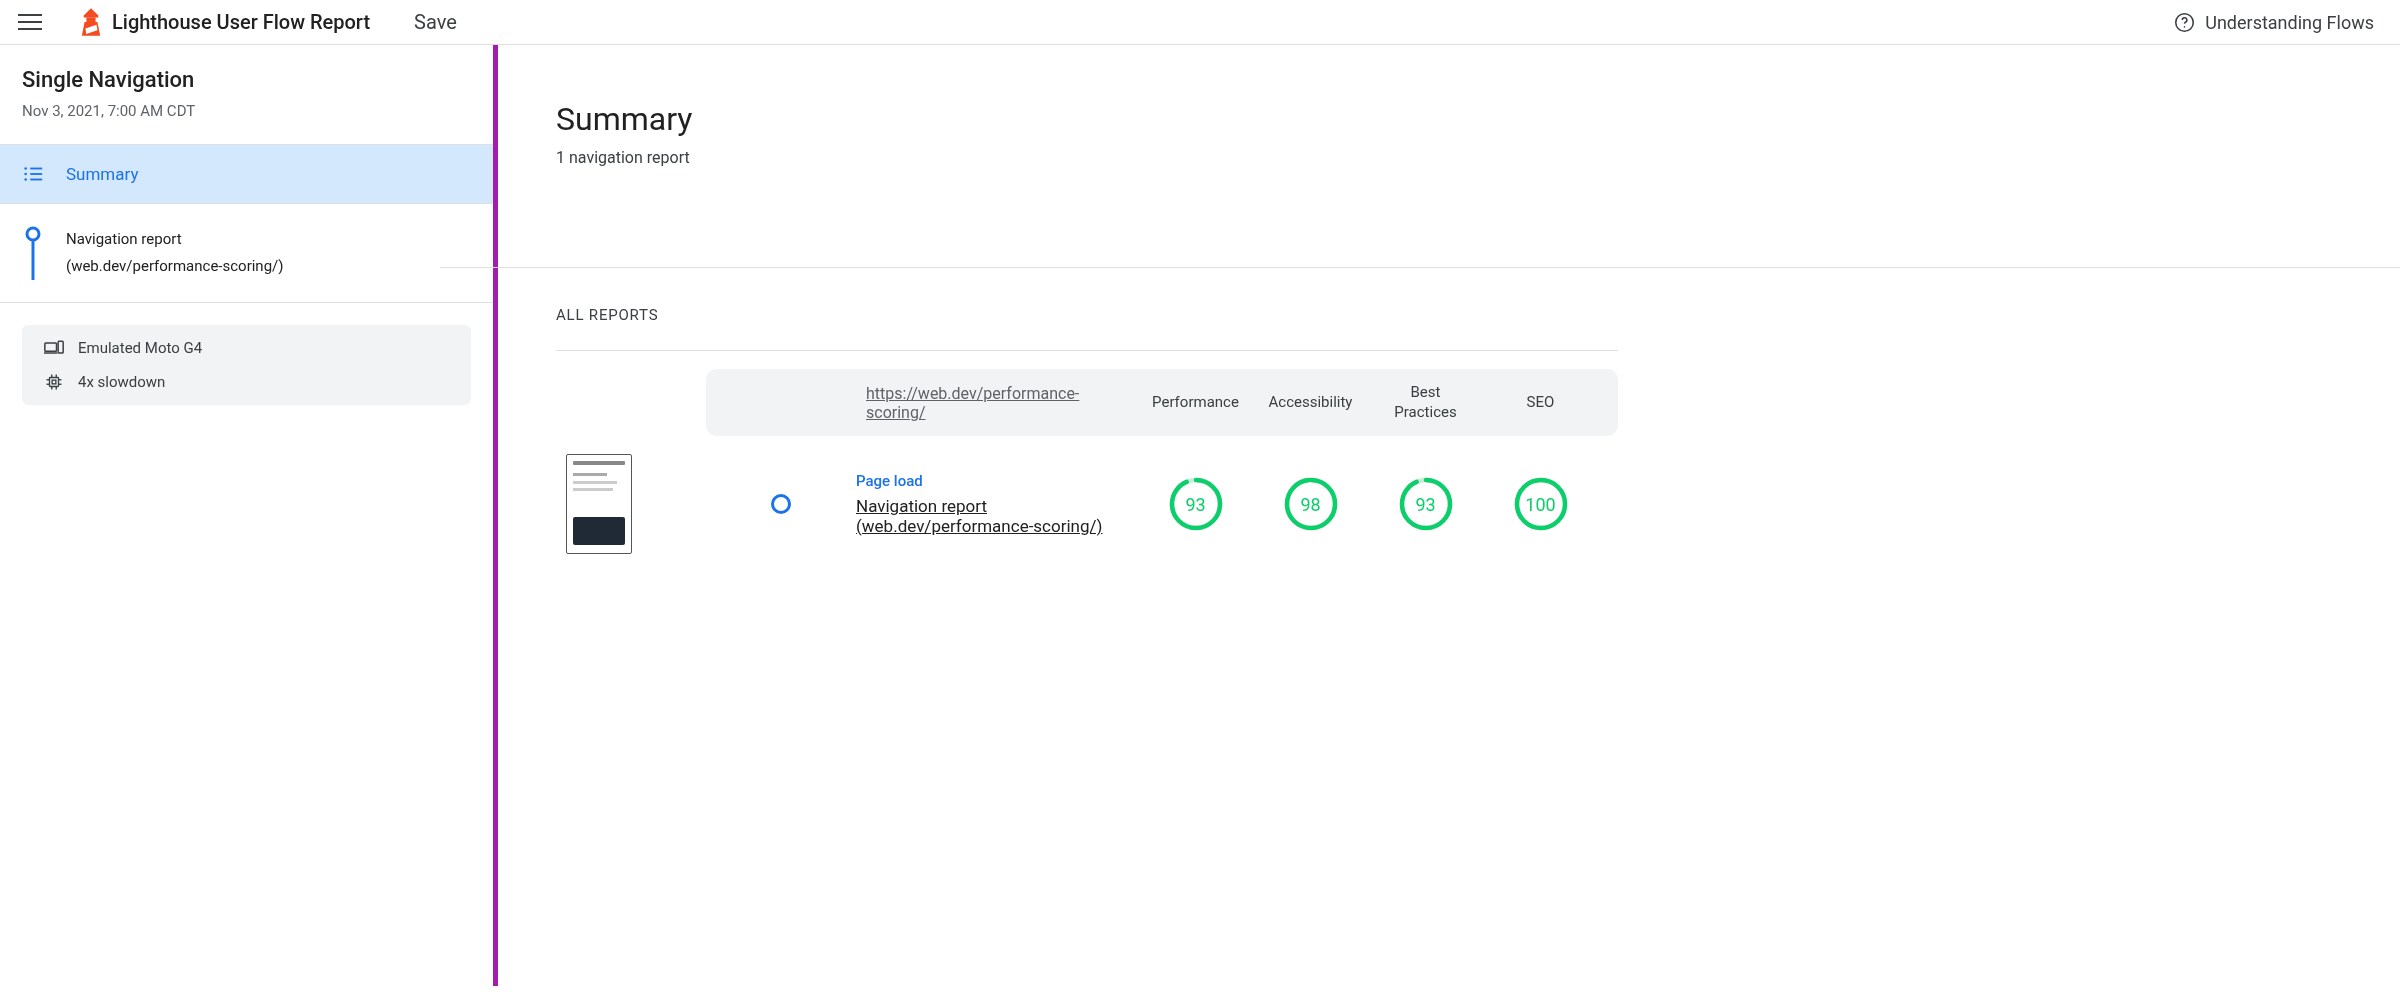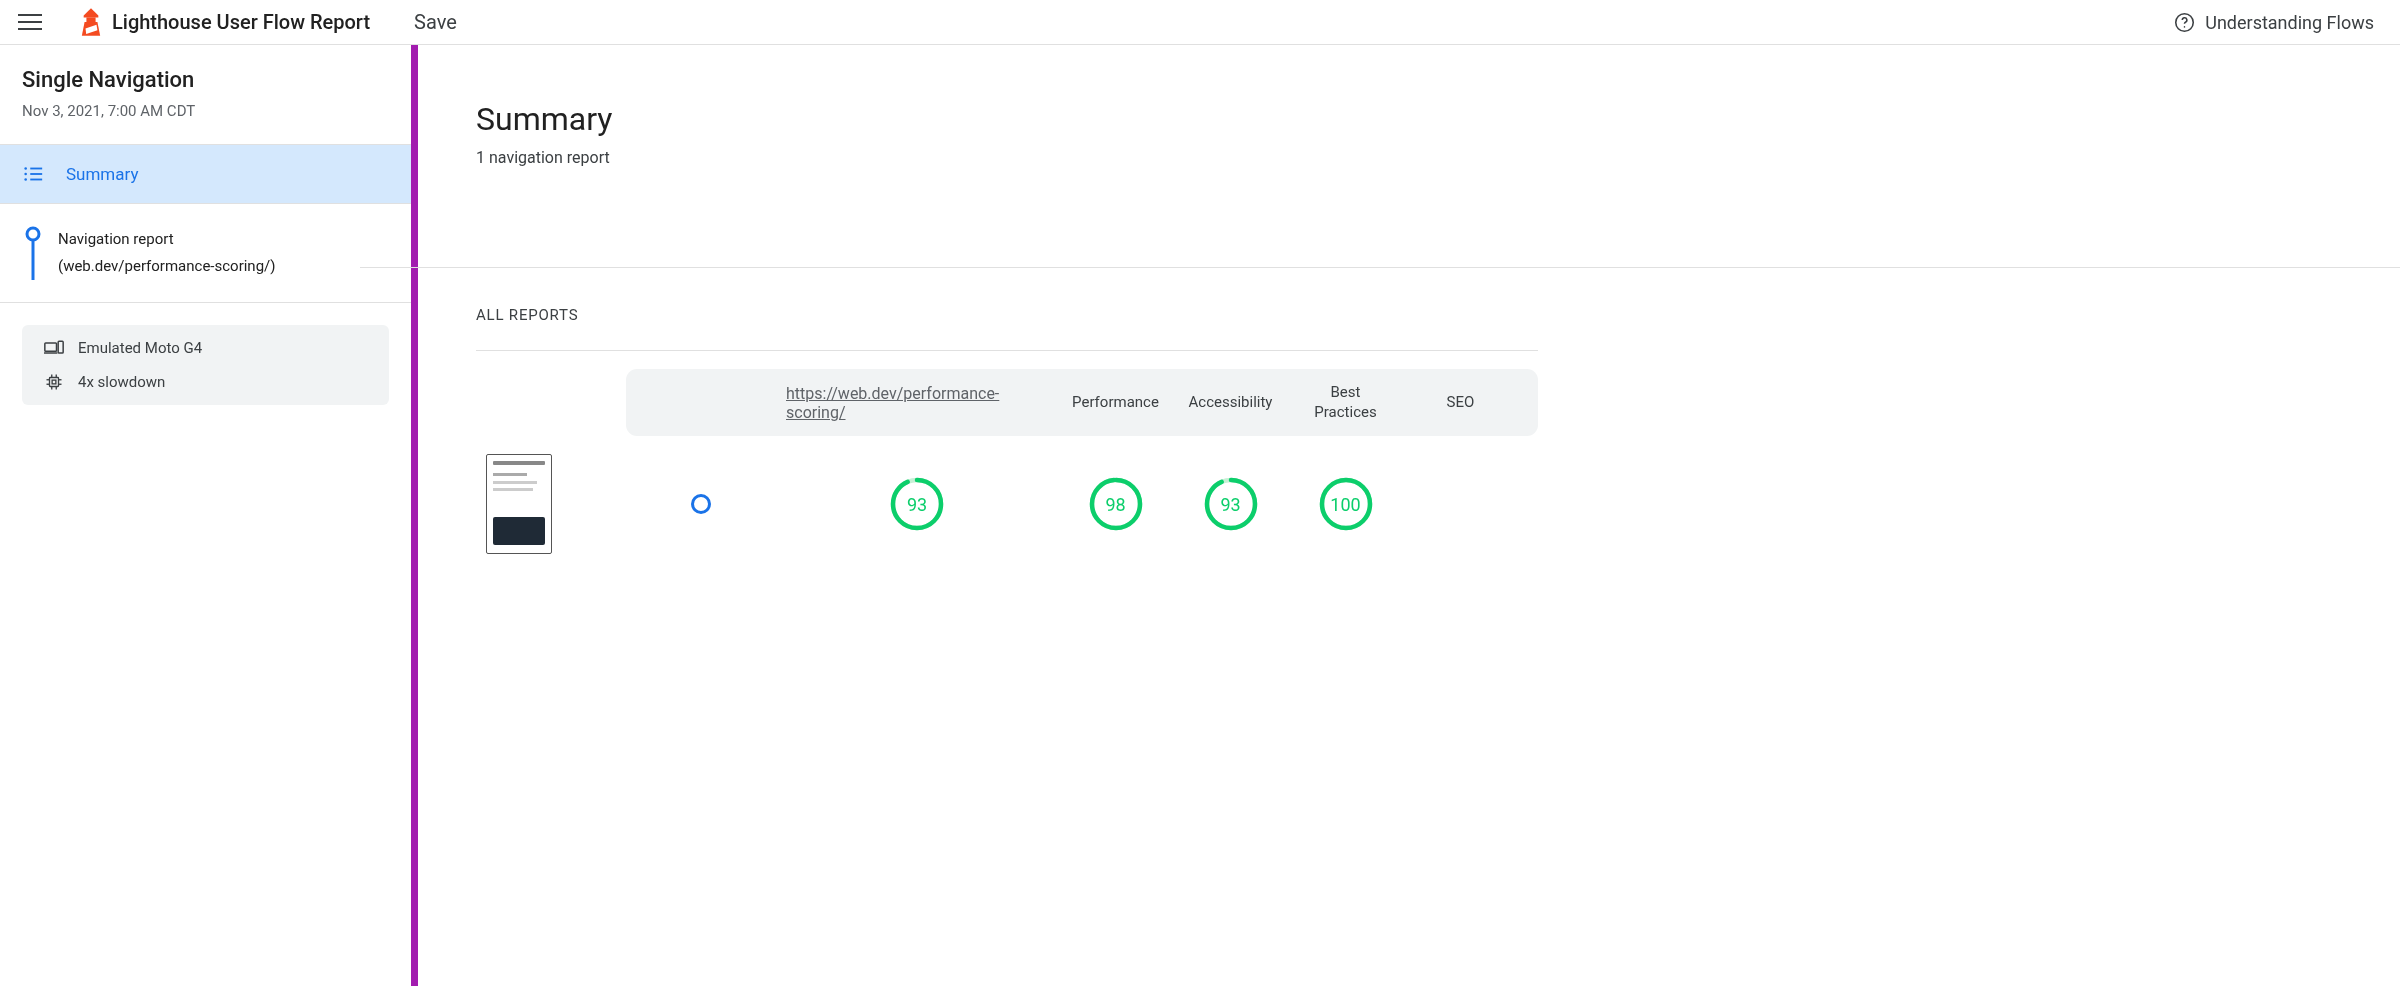--- a/index.html
+++ b/index.html
@@ -25,38 +25,38 @@
   .logo-icon { width: 22px; height: 28px; margin-right: 10px; }
   .title { font-size: 20px; font-weight: 500; color: #212121; margin-right: 44px; }
   .save { font-size: 20px; color: #3c4043; cursor: pointer; }
   .flex-spacer { flex: 1; }
   .help-wrap { display: flex; align-items: center; gap: 10px; cursor: pointer; margin-right: 8px; }
   .help-text { font-size: 18px; color: #3c4043; }
   .help-icon { width:21px; height:21px; }
 
   .shell { display: flex; }
   .sidebar {
-    width: 418px;
-    border-right: 7px solid #a21caf;
+    width: 498px;
+    border-right: 5px solid #a21caf;
     min-height: calc(100vh - 59px);
   }
   .sb-header { padding: 22px 22px 24px; border-bottom: 1px solid #e0e0e0; }
   .sb-title { font-size: 22px; font-weight: 500; margin-bottom: 10px; }
   .sb-date { font-size: 15px; color: #5f6368; }
 
   .sb-summary {
     display: flex; align-items: center; gap: 22px;
     padding: 18px 22px; background: #d4e8fd; cursor: pointer;
     border-bottom: 1px solid #e0e0e0;
   }
   .summary-icon { width:22px; height:22px; }
   .summary-text { color: #1a73e8; font-size: 17px; font-weight: 400; }
 
   .sb-nav {
-    display: flex; align-items: flex-start; gap: 14px;
+    display: flex; align-items: flex-start; gap: 22px;
     padding: 22px 22px; border-bottom: 1px solid #e0e0e0; cursor: pointer;
   }
   .nav-icon { width: 22px; display:flex; flex-direction:column; align-items:center; }
   .nav-lines { color:#212121; font-size:15px; line-height:1.8; }
 
   .sb-meta {
     margin: 22px; background: #f1f3f4; border-radius: 6px;
     padding: 6px 22px;
   }
   .meta-row { display:flex; align-items:center; gap:14px; padding:8px 0; font-size:15px; color:#3c4043; }
@@ -233,20 +233,24 @@
               <div class="tb1"></div>
                 <div class="tb2"></div>
                 <div class="tb3"></div>
                 <div class="tb4"></div>
                 <div class="tb5"></div>
             </div>
           </div>
           <div class="row-badge">
             <div class="circle-badge"></div>
           </div>
+          <div class="row-labels">
+            <div class="pl">Page load</div>
+            <a class="rl">Navigation report (web.dev/performance-scoring/)</a>
+          </div>
           <div class="gauge">
               <div class="g"><svg viewBox="0 0 36 36">
                   <circle class="bg" cx="18" cy="18" r="16" fill="none" stroke-width="3"></circle>
                   <circle class="fg" cx="18" cy="18" r="16" fill="none" stroke-width="3" stroke-linecap="round" stroke-dasharray="100.53096491487338" stroke-dashoffset="7.037167544041131"></circle>
                 </svg><div class="num">93</div></div>
             </div>
           <div class="gauge">
               <div class="g"><svg viewBox="0 0 36 36">
                   <circle class="bg" cx="18" cy="18" r="16" fill="none" stroke-width="3"></circle>
                   <circle class="fg" cx="18" cy="18" r="16" fill="none" stroke-width="3" stroke-linecap="round" stroke-dasharray="100.53096491487338" stroke-dashoffset="2.0106192982974695"></circle>

